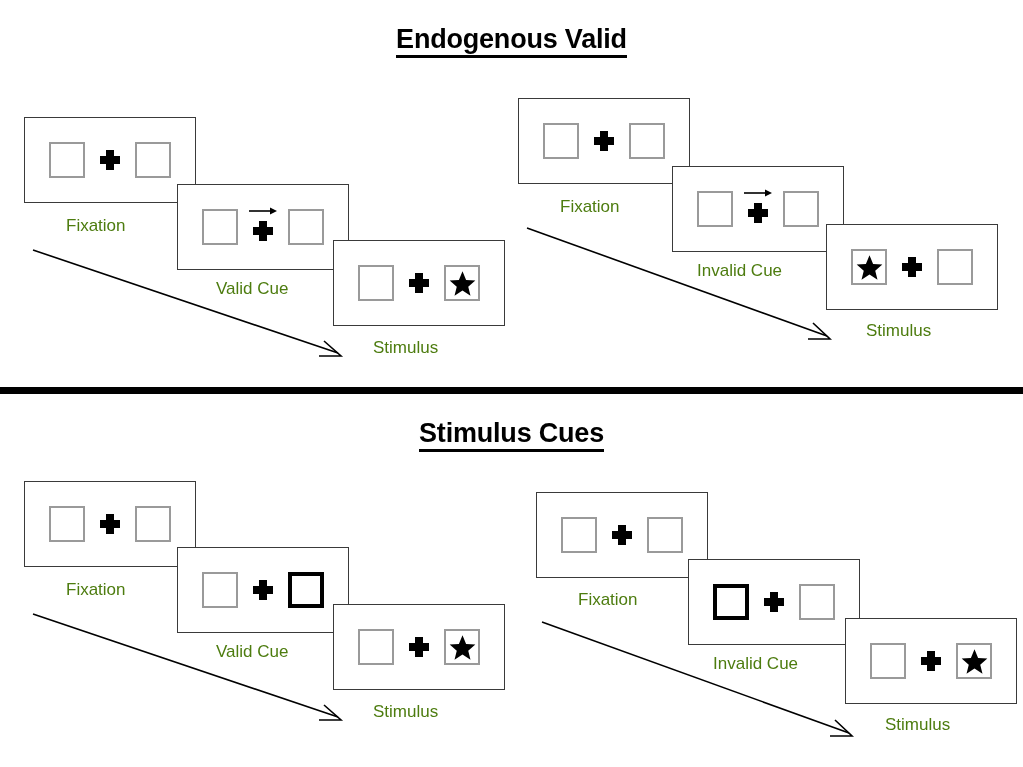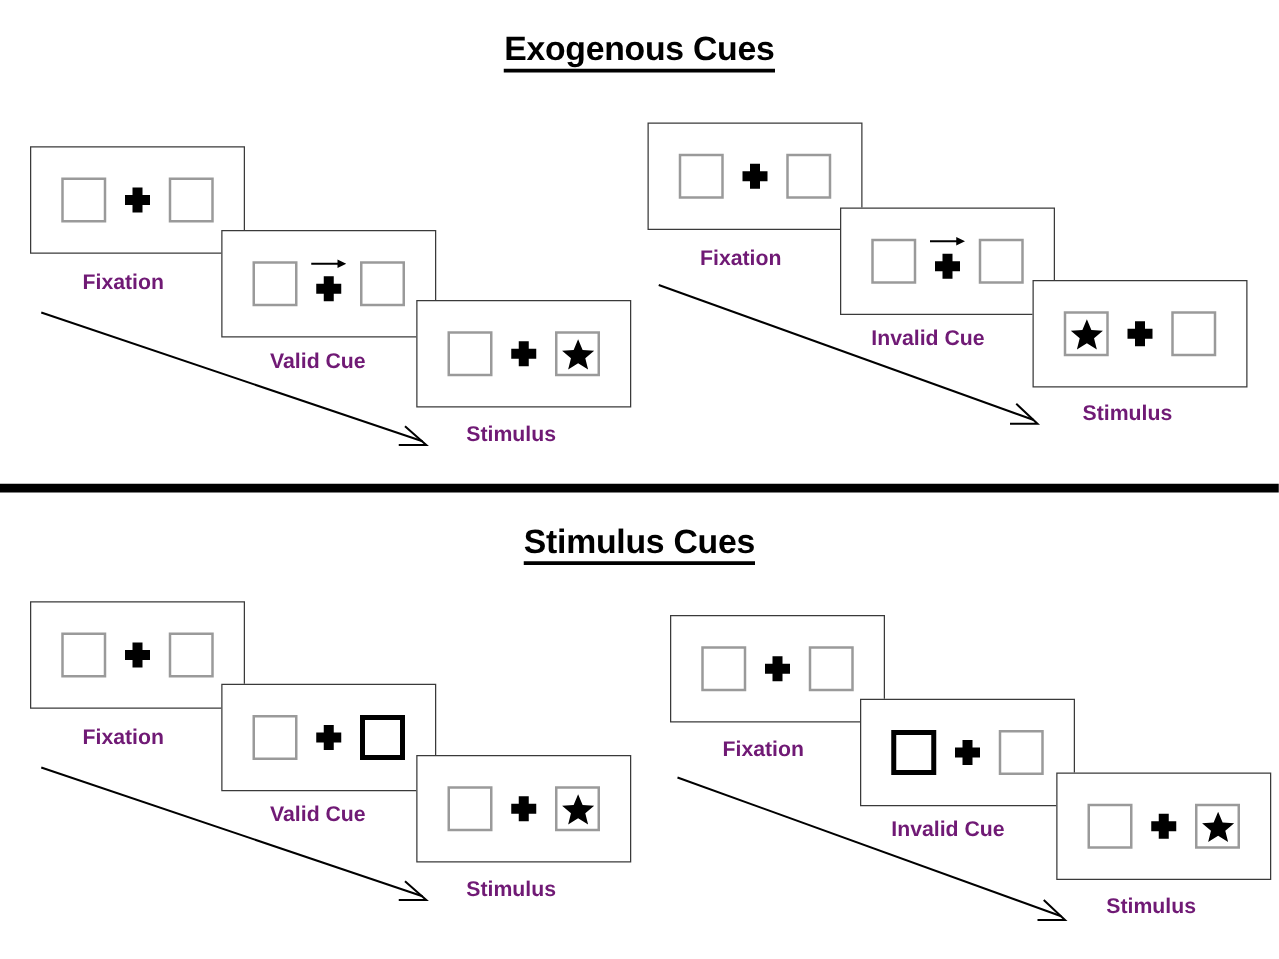--- a/index.html
+++ b/index.html
@@ -130,39 +130,39 @@
     top: -4px;
     width: 30px;
     height: 12px;
   }
   .arrow-cue svg { display: block; }
 
   
   .caption {
     position: absolute;
     font-size: 17px;
-    font-weight: bold;
-    color: #701a75;
+    font-weight: normal;
+    color: #4d7c0f;
     white-space: nowrap;
   }
 
   
   .time-arrow {
     position: absolute;
     pointer-events: none;
   }
   .time-arrow svg { display: block; overflow: visible; }
 </style>
 </head>
 <body>
 
 <div class="section" id="section-endogenous">
 
   <div class="section-title" id="title-endogenous">
-    <span>Exogenous Cues</span>
+    <span>Endogenous Valid</span>
   </div>
 
   <div class="sequence">
 
     <div class="time-arrow" style="left:33px; top:250px;">
       <svg width="320" height="115" viewBox="0 0 320 115">
         <line x1="0" y1="0" x2="305" y2="103" stroke="#000000" stroke-width="1.6"></line>
         <polyline points="291,91 308,106 286,106" fill="none" stroke="#000000" stroke-width="1.6"></polyline>
       </svg>
     </div>

